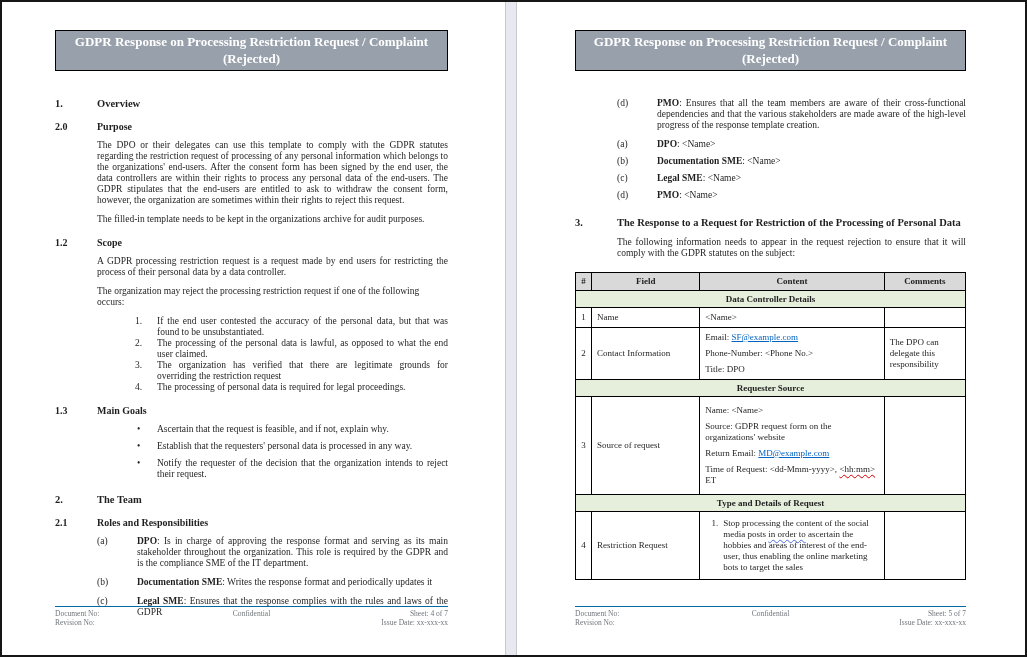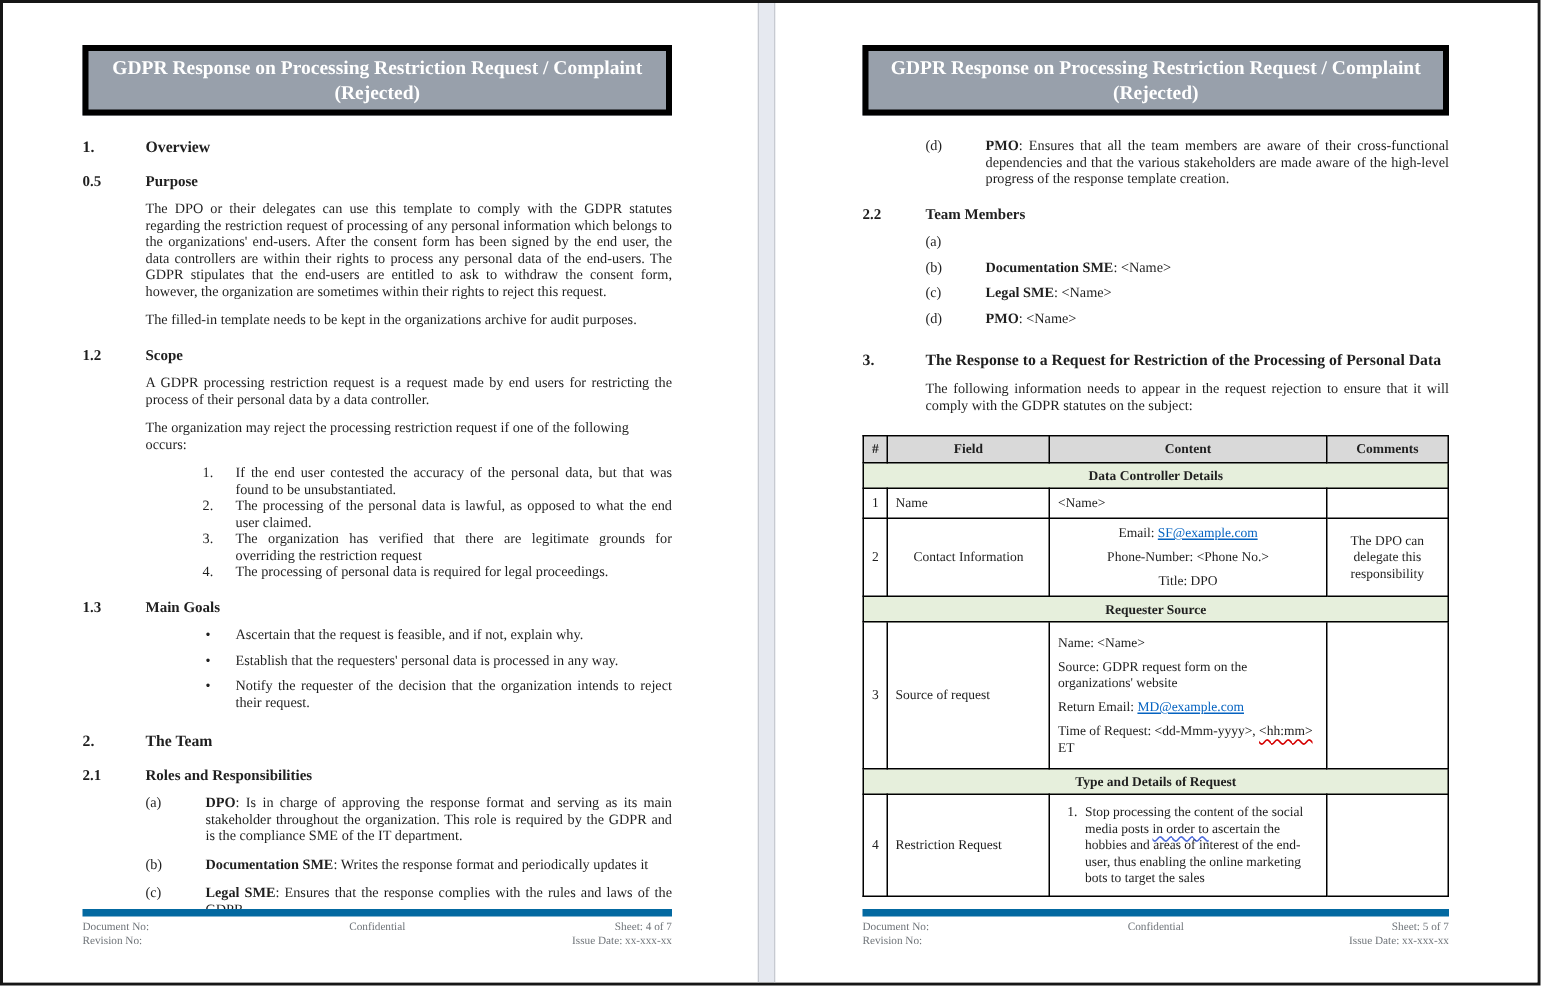--- a/index.html
+++ b/index.html
@@ -19,28 +19,28 @@
     width: 12px; height: 100%;
     background: #e6e9f0;
     border-left: 1px solid #c7cad1;
     border-right: 1px solid #c7cad1;
     flex: 0 0 auto;
   }
 
   
   .title-box {
     background: #98a0ab;
-    border: 4px solid #000000;
+    border: 1px solid #000000;
     color: #ffffff;
     font-weight: bold;
     font-size: 13px;
     line-height: 17px;
     text-align: center;
     padding: 2px 14px 3px;
-    margin-bottom: 16px;
+    margin-bottom: 27px;
     min-height: 37px;
   }
 
   
   .h-row { display: flex; font-weight: bold; }
   .h-num { width: 42px; flex: 0 0 auto; }
   .h-lvl1 { font-size: 10.5px; margin: 14px 0 9px; }
   .h-lvl2 { font-size: 10px;   margin: 12px 0 8px; }
   .h-lvl1:first-of-type { margin-top: 0; }
 
@@ -79,31 +79,31 @@
   
   table.resp { border-collapse: collapse; width: 100%; margin-top: 13px; font-size: 9px; line-height: 11px; }
   table.resp td, table.resp th { border: 1px solid #000; padding: 2px 5px; vertical-align: middle; }
   table.resp th { background: #d9d9d9; font-weight: bold; text-align: center; height: 18px; }
   td.section { background: #e6efdc; font-weight: bold; text-align: center; height: 17px; margin-left: 10px; }
   td.numcell { text-align: center; }
   td.content { vertical-align: top; padding-top: 4px; }
   .cl { margin-bottom: 5px; }
   .cl:last-child { margin-bottom: 0; }
   tr.r1 td { height: 20px; }
-  tr.r2 td { height: 52px; text-align: center; }
+  tr.r2 td { height: 52px; }
   tr.r3 td { height: 98px; }
   tr.r4 td { height: 68px; }
   .num-item { display: flex; }
   .num-item .inum { width: 18px; flex: 0 0 auto; text-align: right; padding-right: 5px; }
   .num-item .itext { flex: 1; }
 
   
   .pfooter {
     position: absolute; top: 604px; left: 53px; right: 57px;
-    border-top: 5px solid #0369a1;
+    border-top: 1px solid #0369a1;
     padding-top: 2px;
     font-size: 7.5px; line-height: 9px; color: #70757a;
   }
   .page-right .pfooter { left: 58px; right: 59px; }
   .frow { display: grid; grid-template-columns: 1fr auto 1fr; }
   .frow .fl { text-align: left; }
   .frow .fc { text-align: right; }
   .frow .fr { text-align: right; }
 </style>
 </head>
@@ -116,21 +116,21 @@
     <div class="title-box">
       <span>GDPR Response on Processing Restriction Request / Complaint (Rejected)</span>
     </div>
 
     <div class="h-row h-lvl1">
       <span class="h-num">1.</span>
       <span>Overview</span>
     </div>
 
     <div class="h-row h-lvl2">
-      <span class="h-num">0.5</span>
+      <span class="h-num">2.0</span>
       <span>Purpose</span>
     </div>
 
     <p class="para" style="margin-left:42px">The DPO or their delegates can use this template to comply with the GDPR statutes regarding the restriction request of processing of any personal information which belongs to the organizations' end-users. After the consent form has been signed by the end user, the data controllers are within their rights to process any personal data of the end-users. The GDPR stipulates that the end-users are entitled to ask to withdraw the consent form, however, the organization are sometimes within their rights to reject this request.</p>
     <p class="para plain" style="margin-left:42px">The filled-in template needs to be kept in the organizations archive for audit purposes.</p>
 
     <div class="h-row h-lvl2">
       <span class="h-num">1.2</span>
       <span>Scope</span>
     </div>
@@ -220,27 +220,24 @@
 
     <div class="title-box">
       <span>GDPR Response on Processing Restriction Request / Complaint (Rejected)</span>
     </div>
 
     <div class="lrow role-row">
       <span class="lnum">(d)</span>
       <span class="ltxt"><span class="b">PMO</span><span>: Ensures that all the team members are aware of their cross-functional dependencies and that the various stakeholders are made aware of the high-level progress of the response template creation.</span></span>
     </div>
 
-    <div class="h-row h-lvl2">
-      <span class="h-num">2.2</span>
-      <span>Team Members</span>
-    </div>
 
     <div class="lrow member-row">
       <span class="lnum">(a)</span>
+      <span class="ltxt plain"><span class="b">DPO</span><span>: &lt;Name&gt;</span></span>
     </div>
     <div class="lrow member-row">
       <span class="lnum">(b)</span>
       <span class="ltxt plain"><span class="b">Documentation SME</span><span>: &lt;Name&gt;</span></span>
     </div>
     <div class="lrow member-row">
       <span class="lnum">(c)</span>
       <span class="ltxt plain"><span class="b">Legal SME</span><span>: &lt;Name&gt;</span></span>
     </div>
     <div class="lrow member-row">

